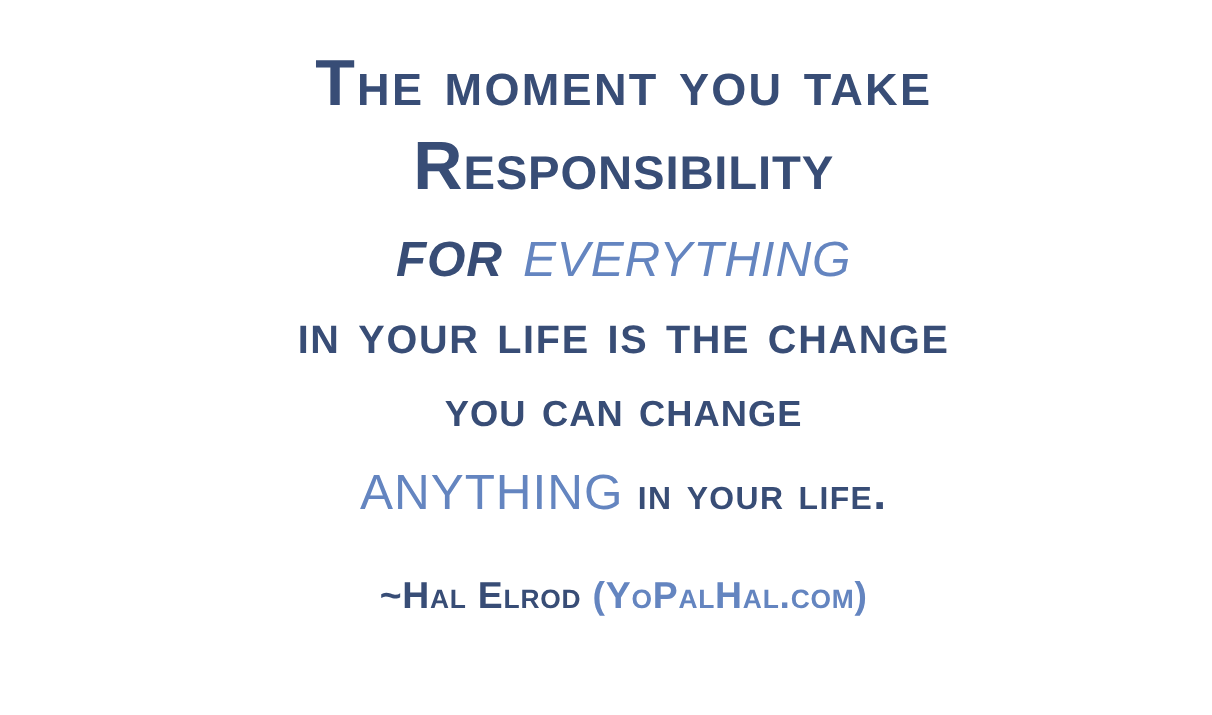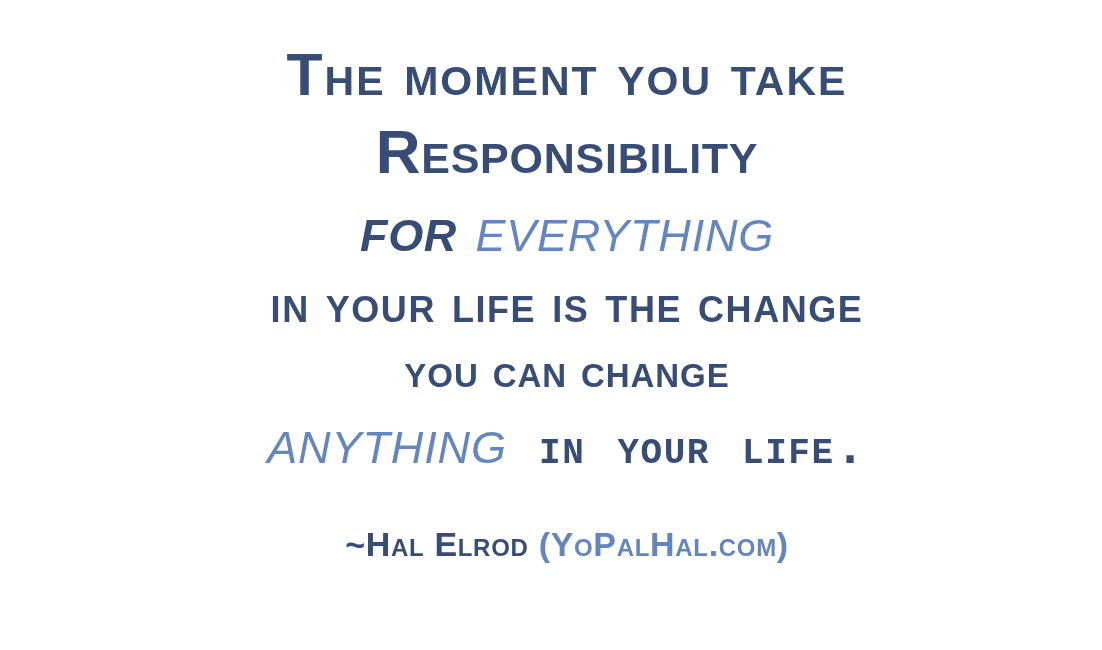--- a/index.html
+++ b/index.html
@@ -52,22 +52,22 @@
   
   #line-1 { margin-top: 46px;  font-size: 59px; font-weight: 700; letter-spacing: 0.035em; }
   #line-2 { margin-top: 16px;  font-size: 62px; font-weight: 700; letter-spacing: 0.012em; }
   #line-3 { margin-top: 14px;  font-size: 64px; font-weight: 700; letter-spacing: 0.010em; font-style: italic; }
   #line-4 { margin-top: 17px;  font-size: 52px; font-weight: 700; letter-spacing: 0.030em; }
   #line-5 { margin-top: 17px;  font-size: 47px; font-weight: 700; letter-spacing: 0.020em; }
   #line-6 { margin-top: 15px;  font-size: 64px; font-weight: 700; letter-spacing: 0.012em; }
 
   
   #line-3 .light { font-weight: 500; letter-spacing: 0.012em; }
-  #line-6 .light { font-weight: 500; letter-spacing: 0.014em; font-style: italic; }
-  #line-6 .dark  { font-size: 51px; letter-spacing: 0.030em; font-family: Liberation Mono, monospace; }
+  #line-6 .light { font-weight: 500; letter-spacing: 0.014em; }
+  #line-6 .dark  { font-size: 42px; letter-spacing: 0.030em; }
 
   #attribution {
     margin-top: 52px;
     width: 100%;
     text-align: center;
     white-space: nowrap;
     font-size: 34px;
     font-weight: 700;
     line-height: 1;
     letter-spacing: 0.020em;

